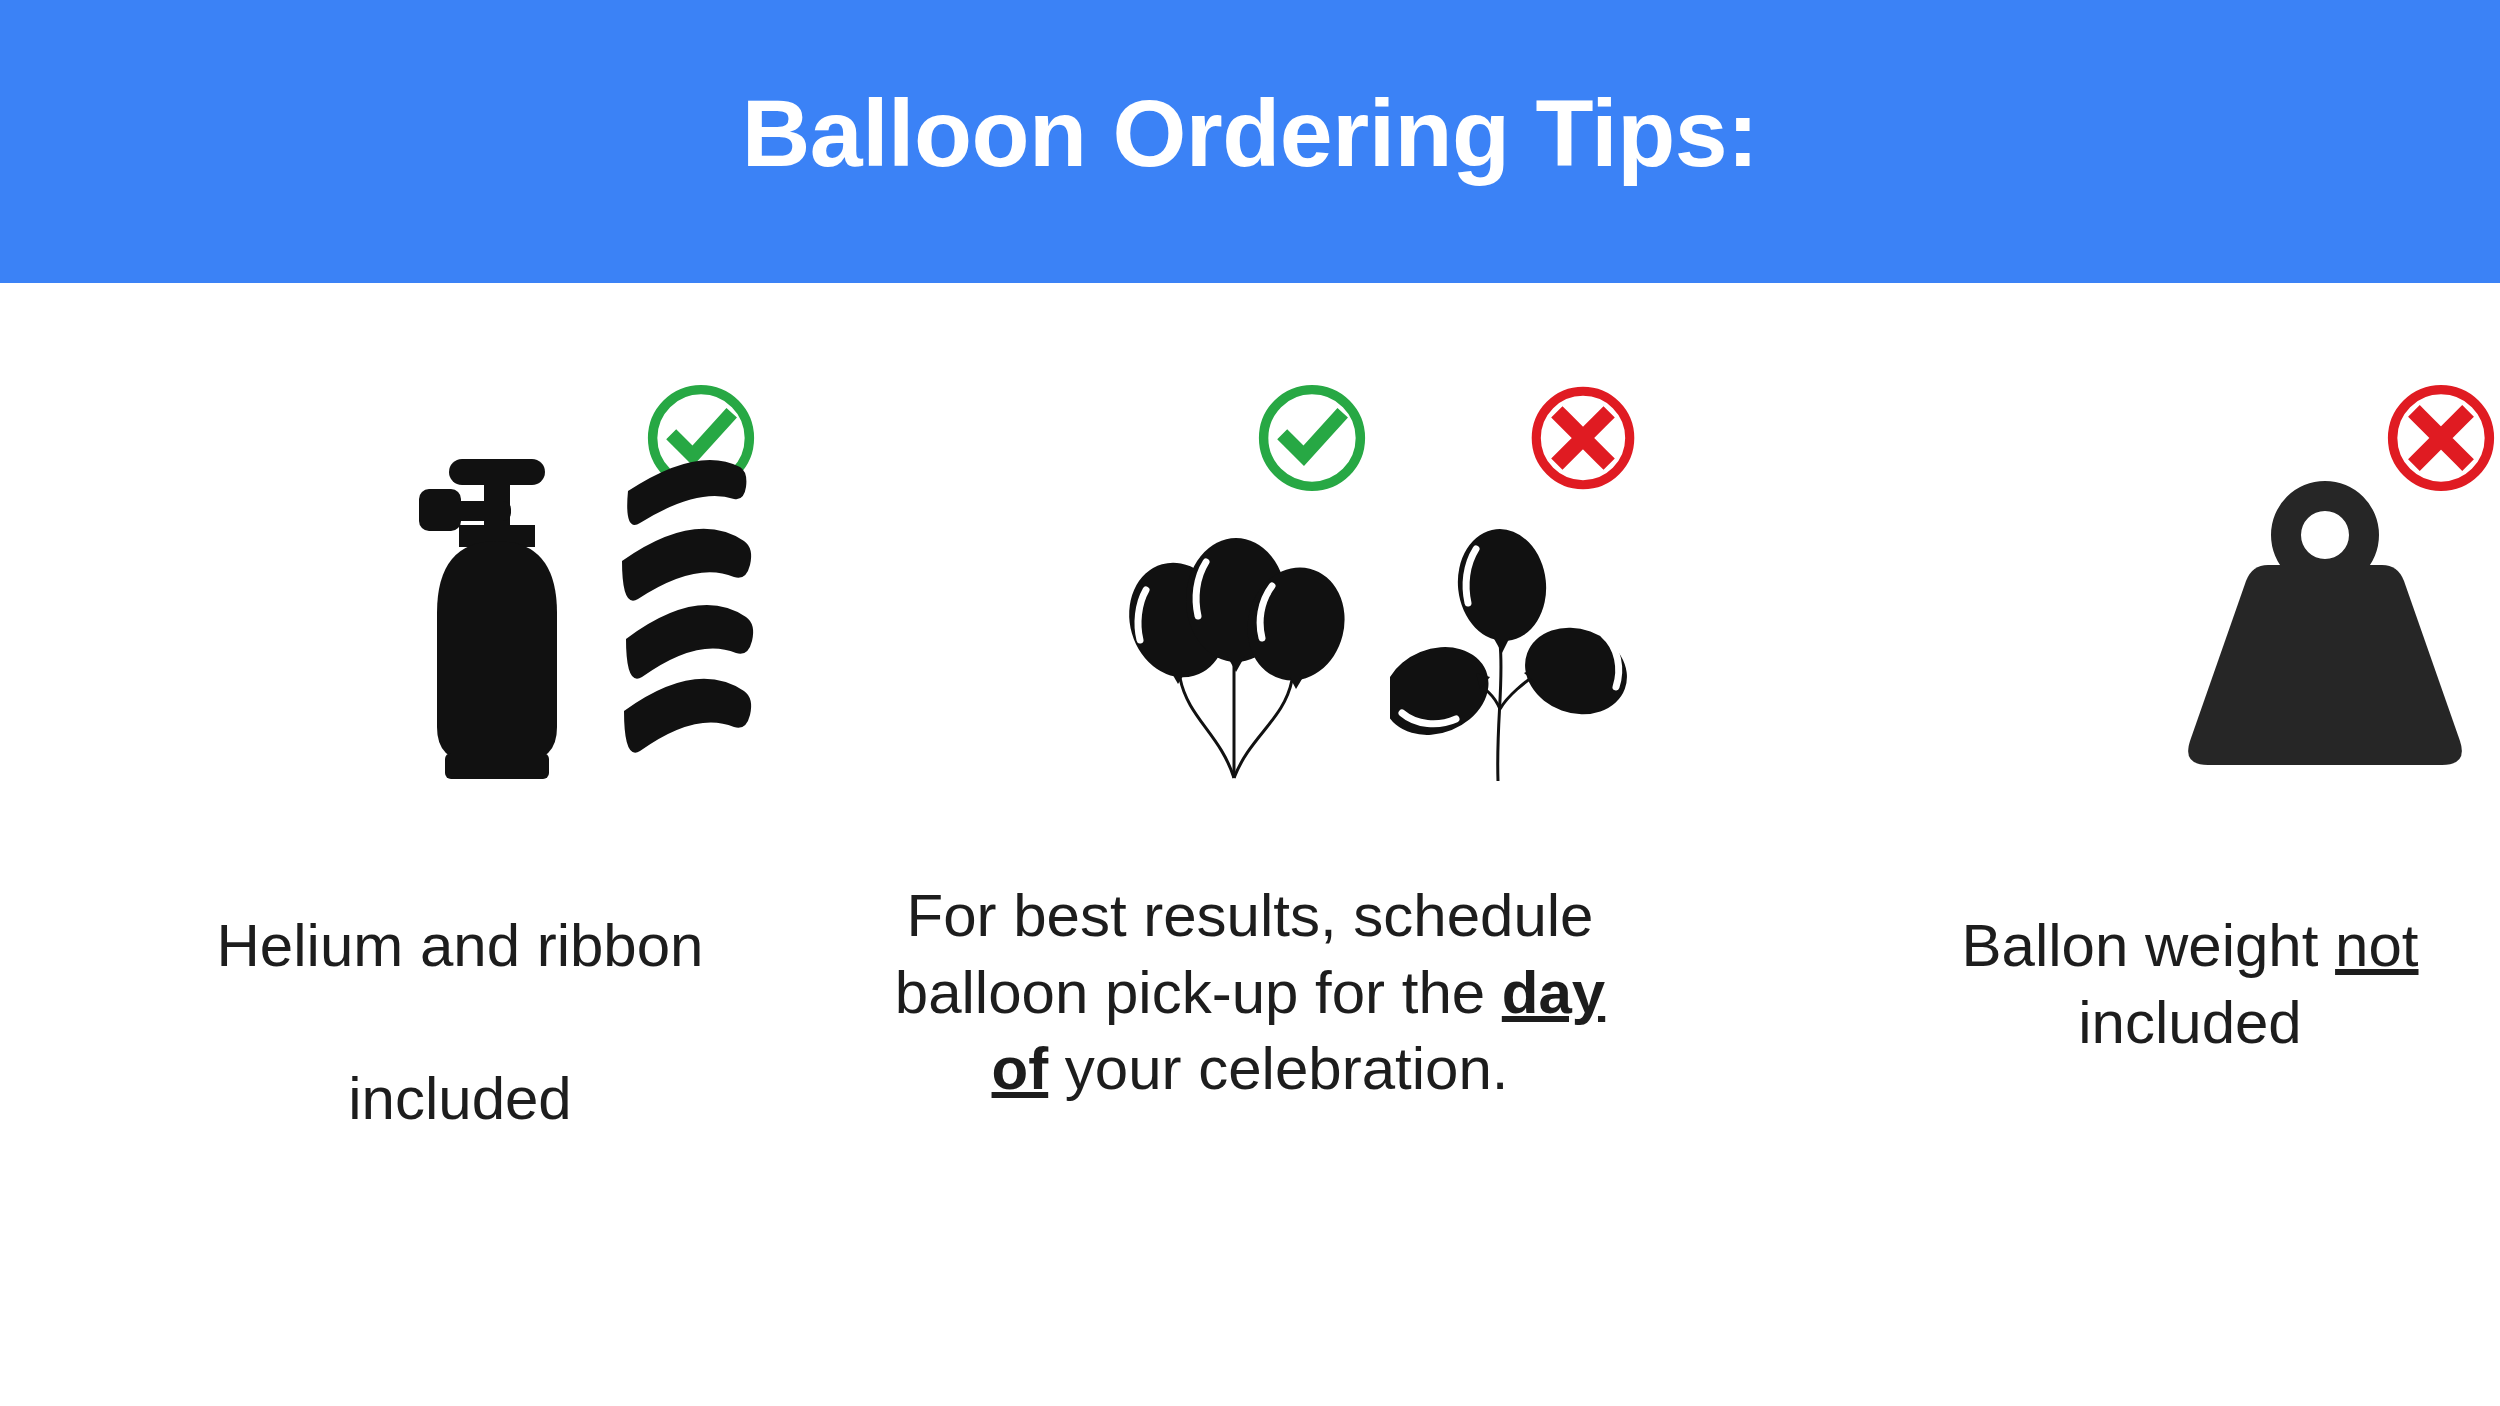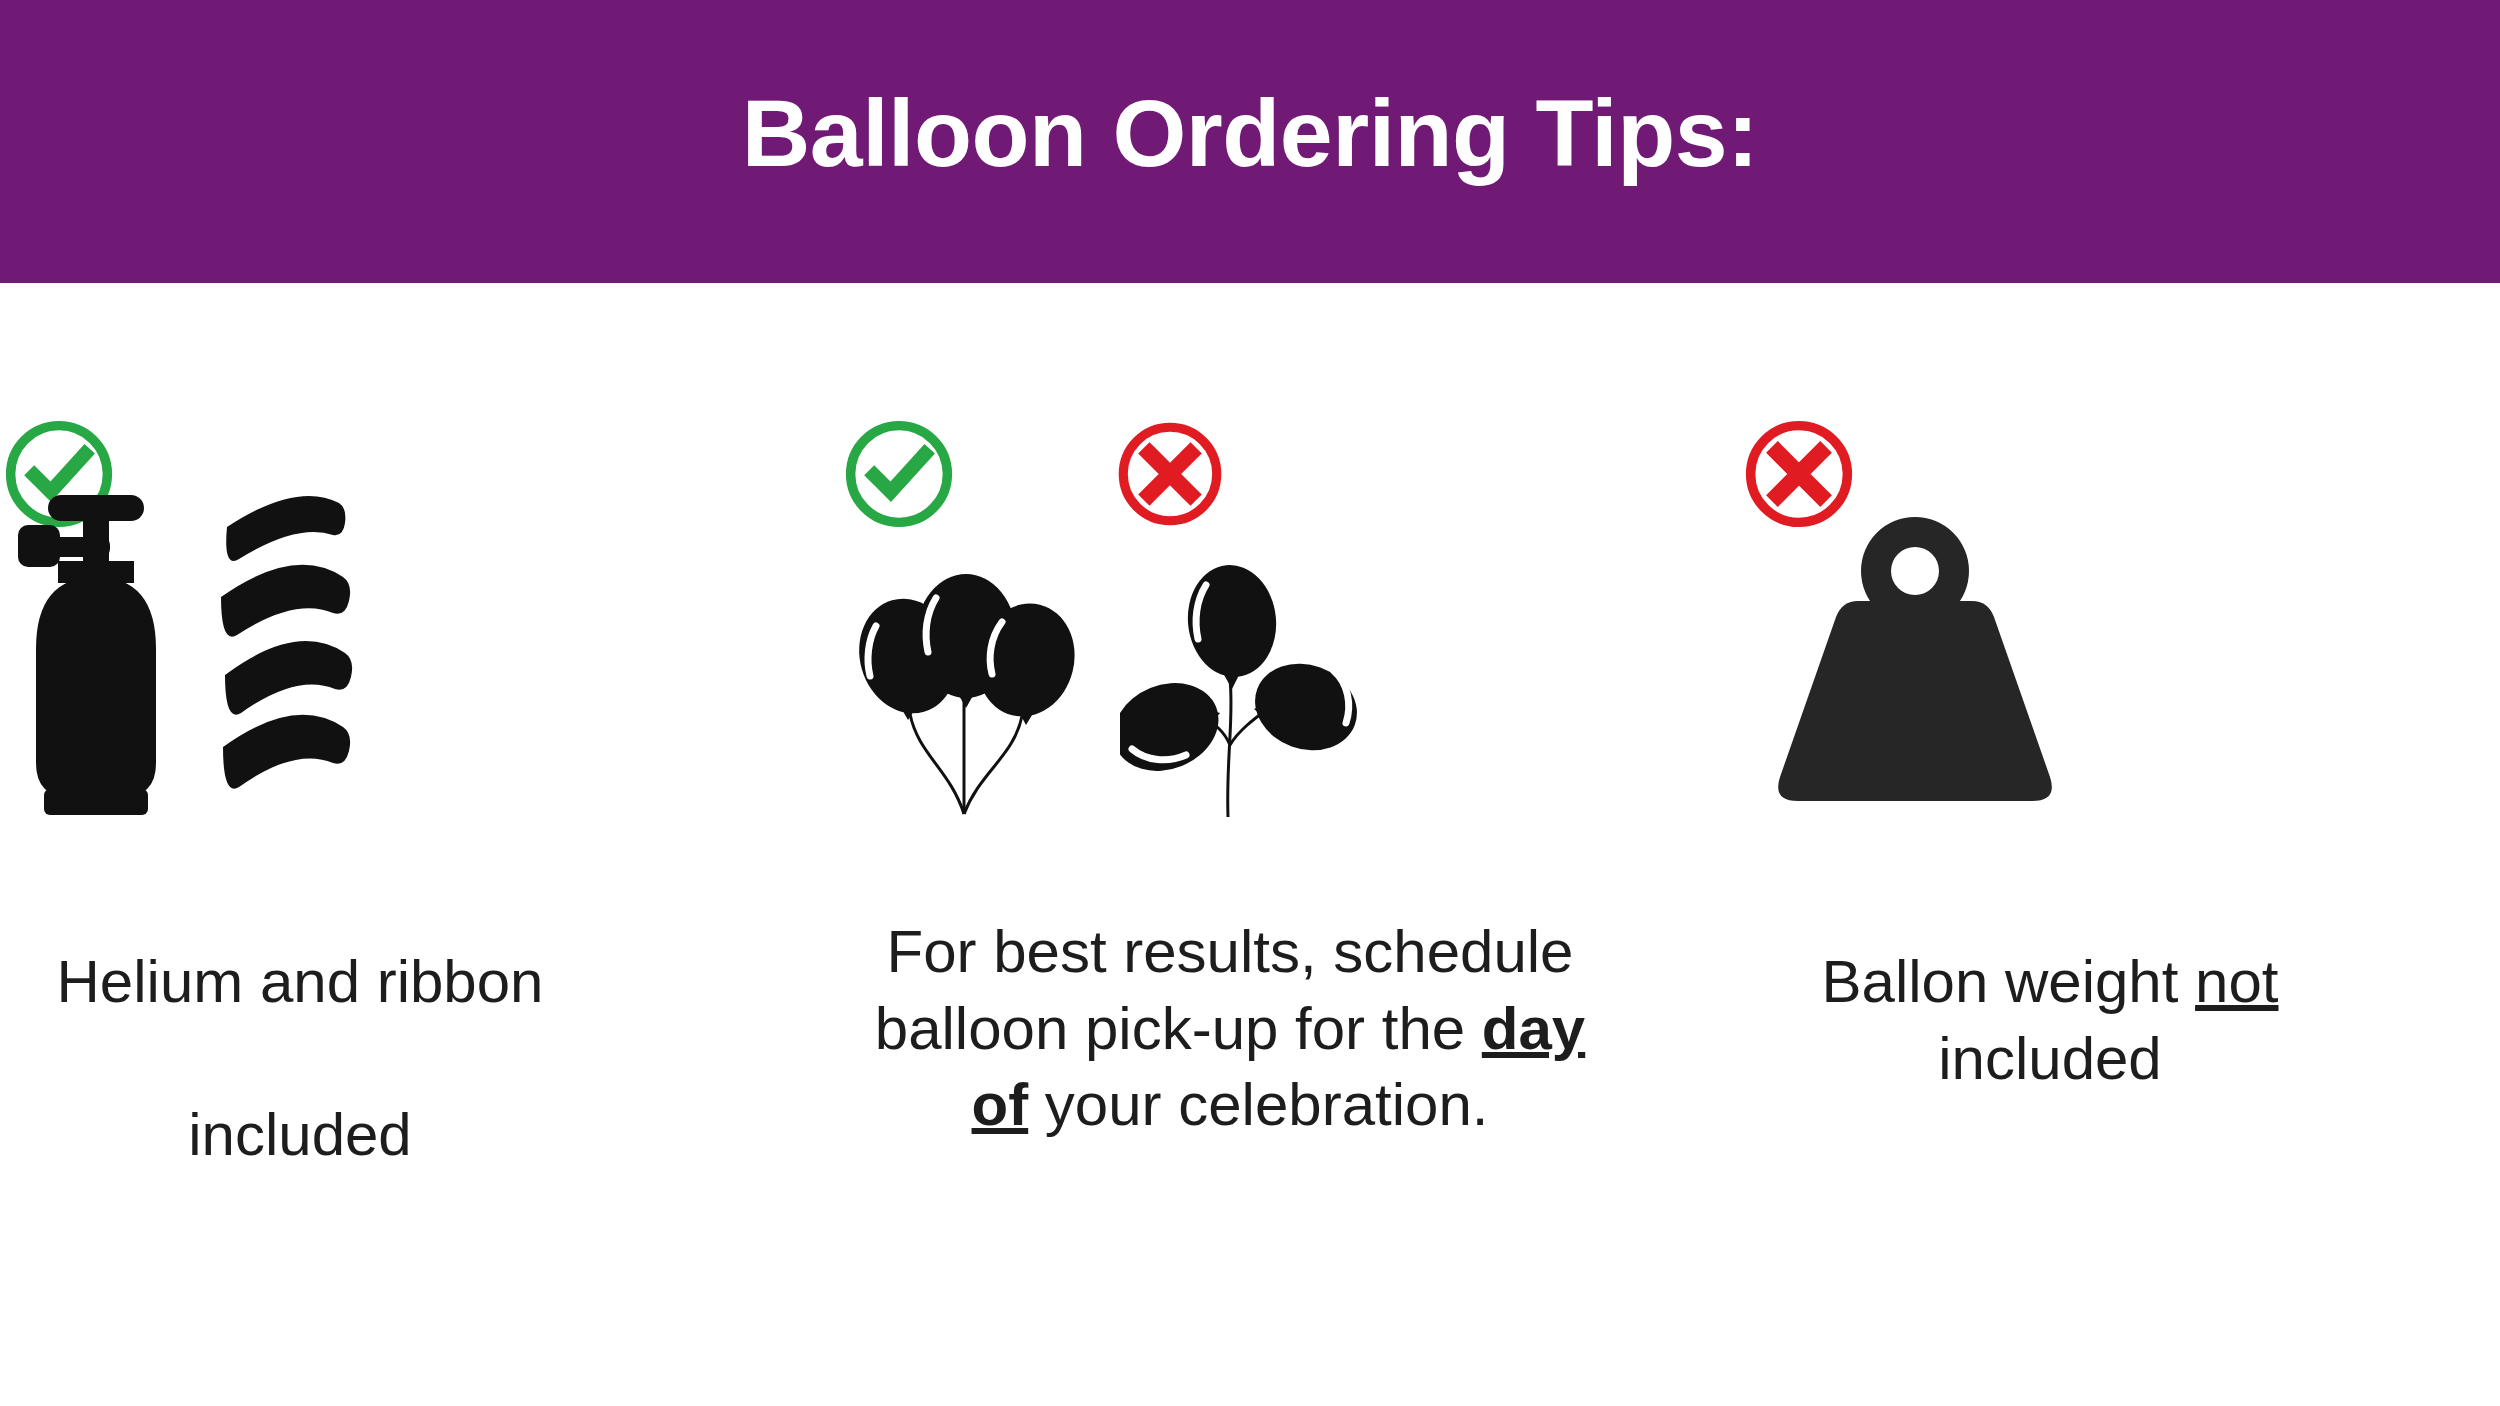--- a/index.html
+++ b/index.html
@@ -20,21 +20,21 @@
     background: #ffffff;
   }
 
   
   .header-banner {
     position: absolute;
     left: 0;
     top: 0;
     width: 2500px;
     height: 283px;
-    background: #701a75;
+    background: #3b82f6;
     display: flex;
     align-items: center;
     justify-content: center;
   }
   .header-title {
     color: #ffffff;
     font-family: "Liberation Sans", sans-serif;
     font-size: 95px;
     font-weight: bold;
     letter-spacing: -0.5px;
@@ -52,22 +52,21 @@
     width: 2500px;
     height: 1123px;
     display: flex;
     align-items: flex-start;
     justify-content: flex-start;
   }
   .column {
     position: relative;
     display: flex;
     flex-direction: column;
-    align-items: flex-start;
-    margin-top: 36px;
+    align-items: flex-end;
   }
   .col-1 { width: 760px; margin-left: 0px; }
   .col-2 { width: 760px; margin-left: 100px; }
   .col-3 { width: 800px; margin-left: 80px; }
 
   .status-row {
     display: flex;
     flex-direction: row;
     align-items: center;
     justify-content: center;

